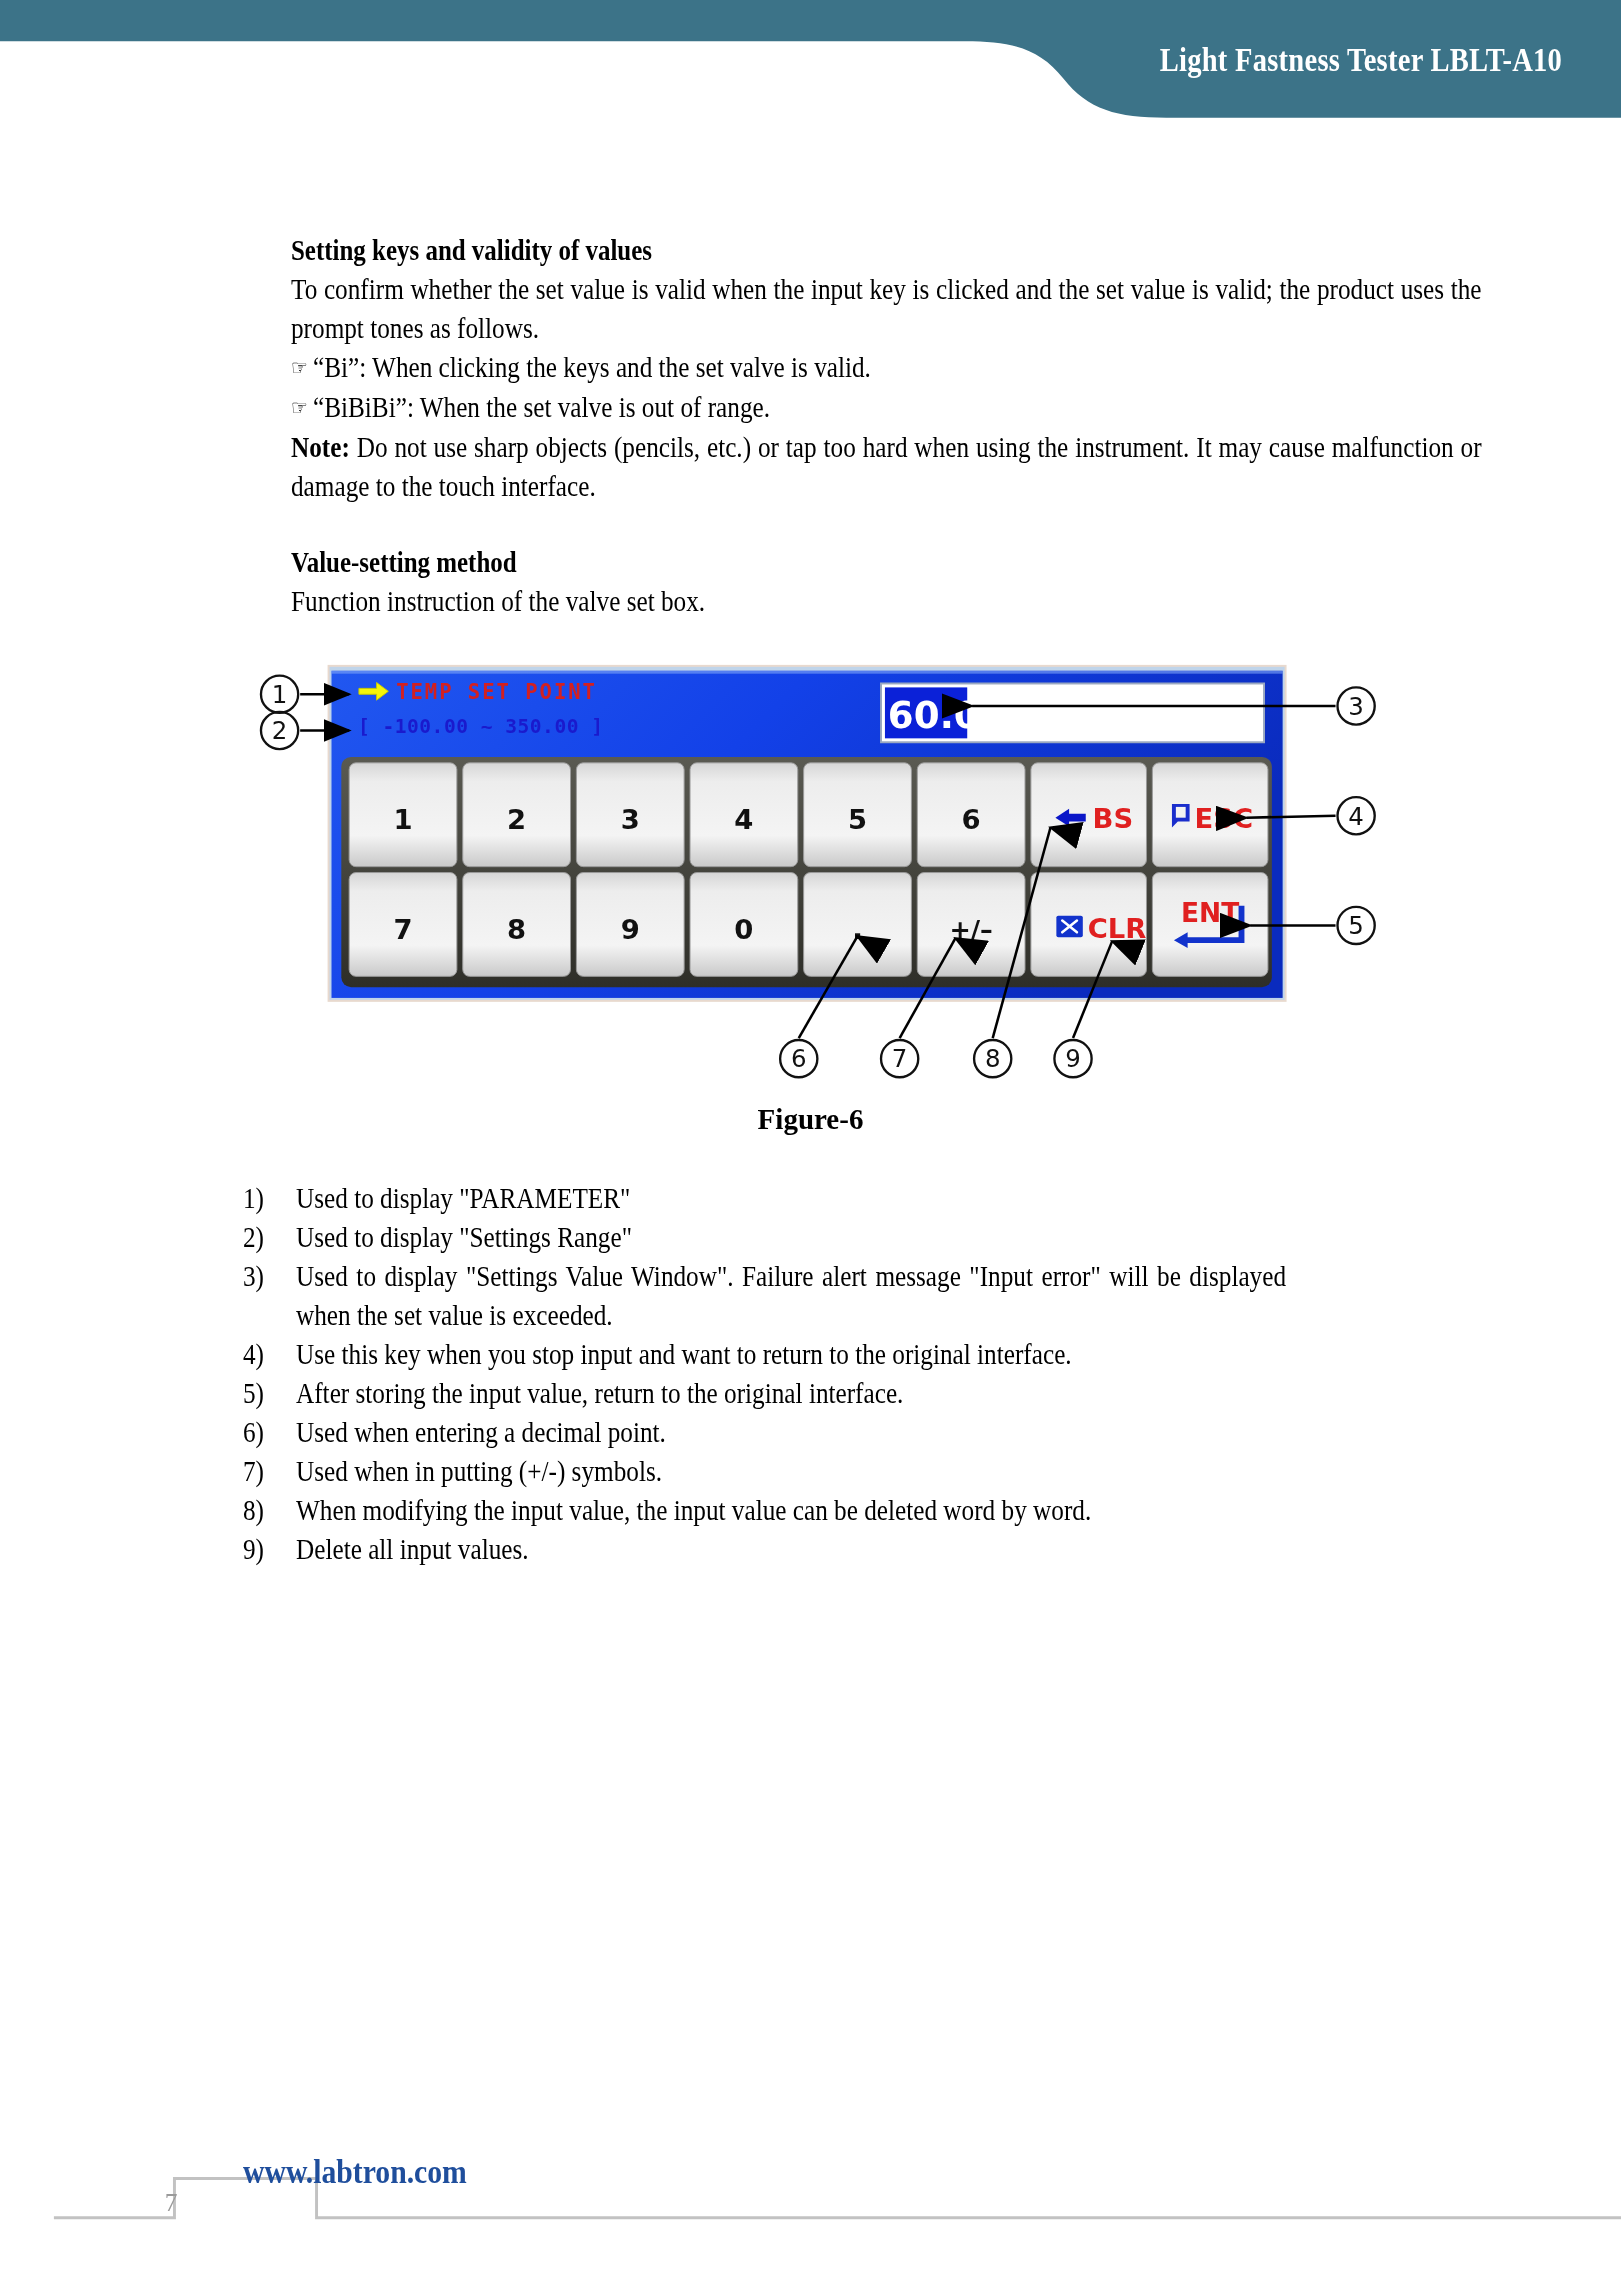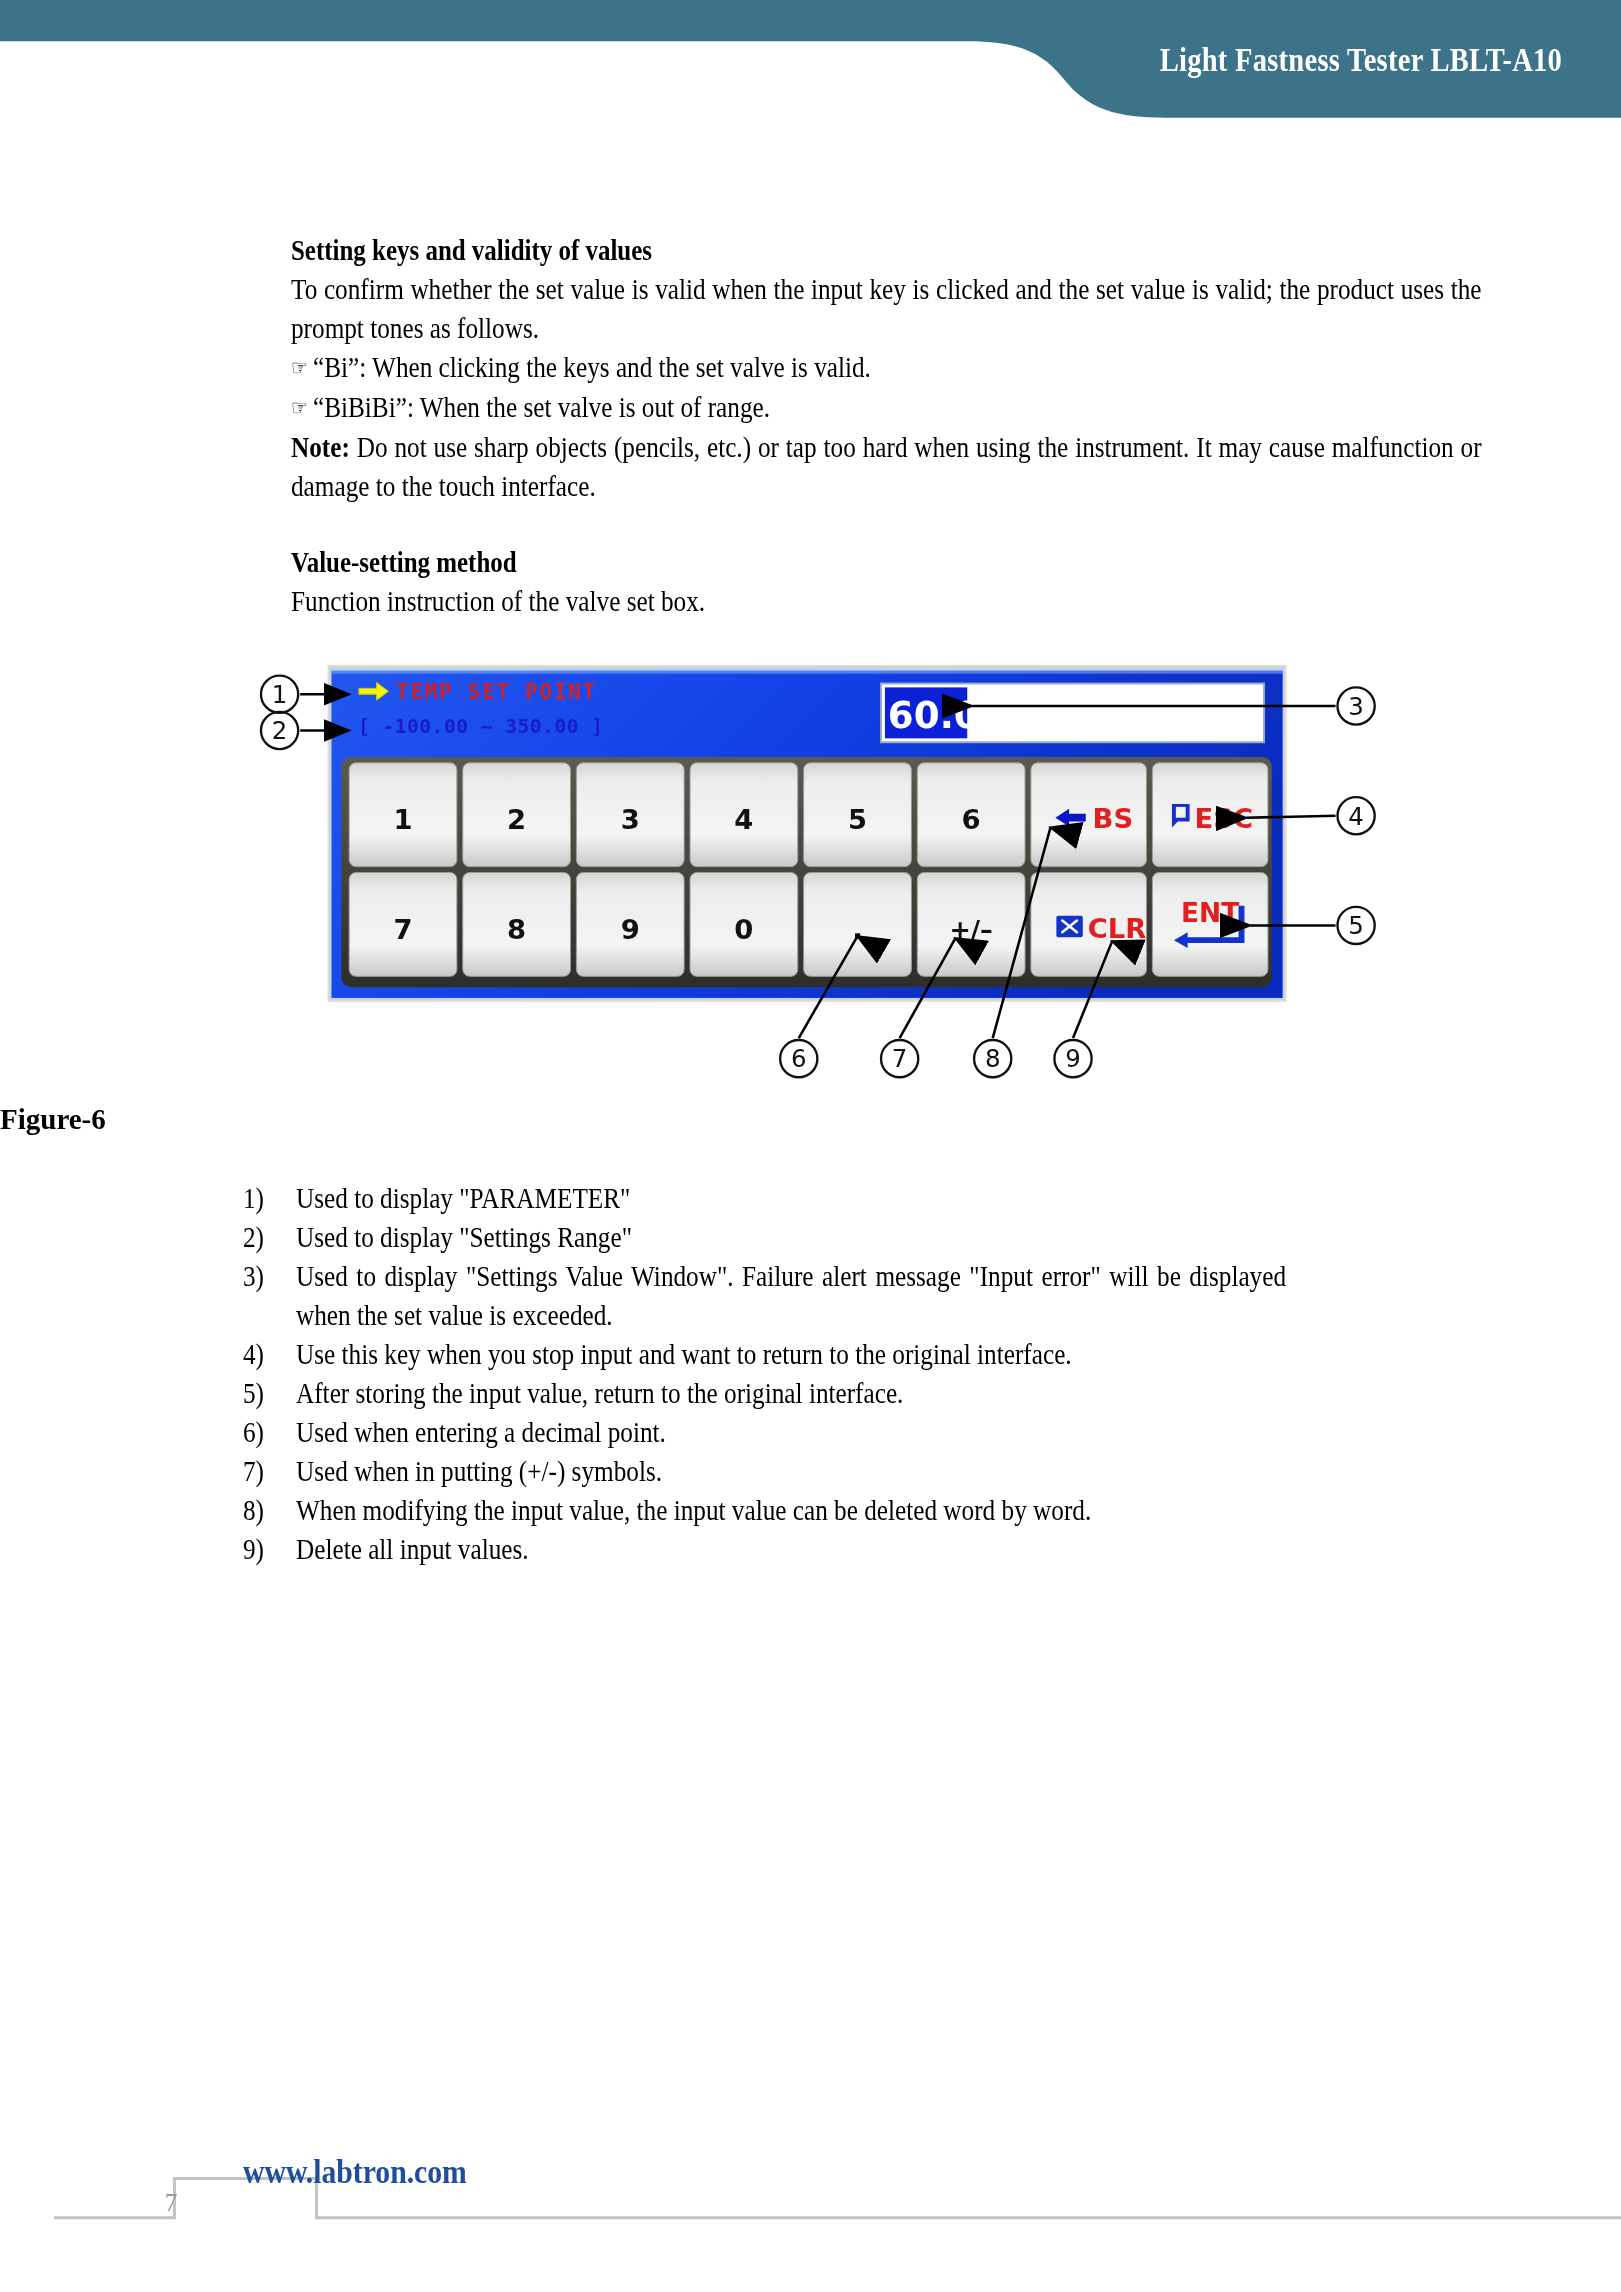--- a/index.html
+++ b/index.html
@@ -92,21 +92,21 @@
     width: 1621px;
     height: 431px;
   }
   .fig-svg { display: block; }
 
   .fig-caption {
     position: absolute;
     left: 0;
     top: 1103px;
     width: 1621px;
-    text-align: left;
+    text-align: center;
     font-weight: bold;
     font-size: 29px;
     color: #000;
   }
 
   
   .numlist {
     position: absolute;
     left: 243px;
     top: 1179px;

